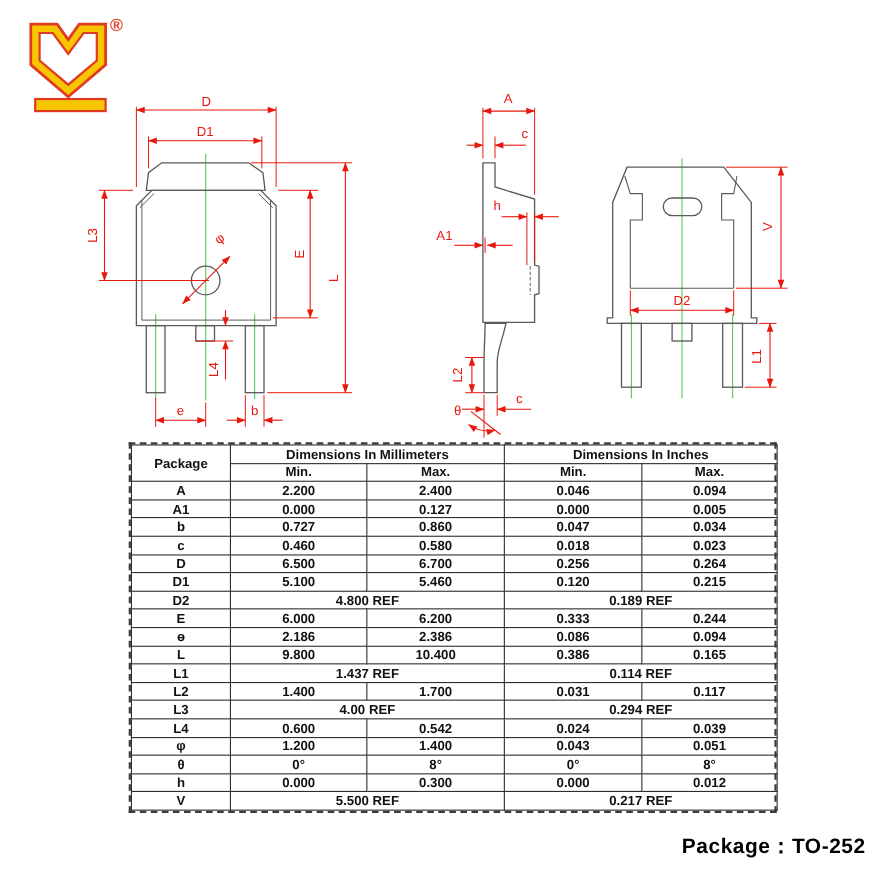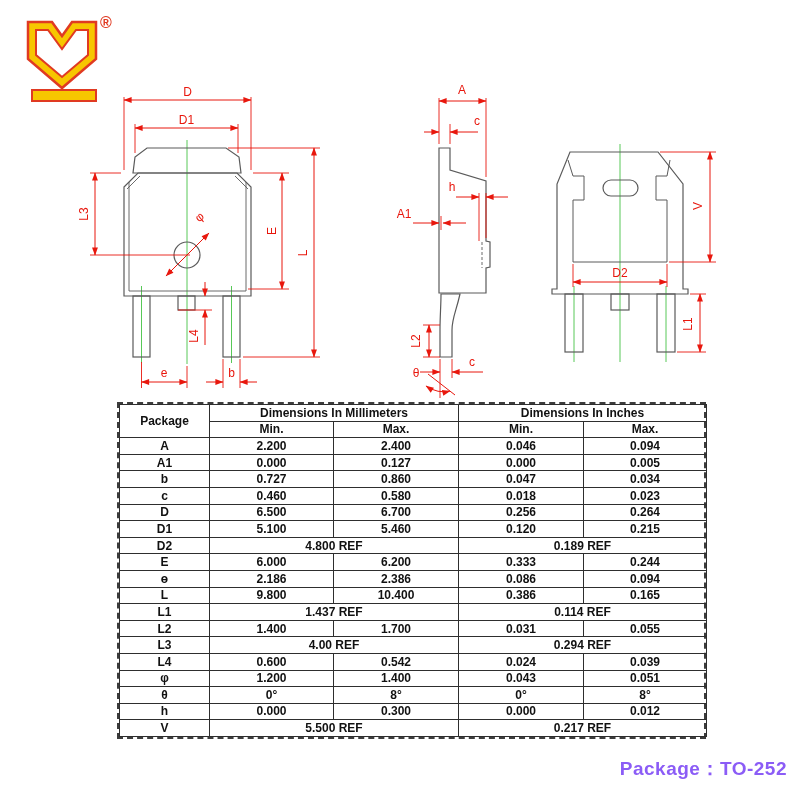--- a/index.html
+++ b/index.html
@@ -15,21 +15,21 @@
   .dim-table-wrap{position:absolute;left:117px;top:402px;width:589px;height:337px;
                   border:2px dashed #3c3c3c;box-sizing:border-box;background:#fff;}
   table.dims{width:100%;height:100%;border-collapse:collapse;table-layout:fixed;}
   table.dims th,table.dims td{
       border:1px solid #2e2e2e;text-align:center;vertical-align:middle;
       font-size:12px;line-height:1;padding:0;color:#111;font-weight:bold;
       white-space:nowrap;overflow:hidden;}
   table.dims tr{height:16.6px;}
 
   .footer{position:absolute;top:756px;right:13px;font-size:19px;font-weight:bold;
-          color:#8b5cf6;letter-spacing:.5px;}
+          color:#000000;letter-spacing:.5px;}
 </style>
 </head>
 <body>
 
 <div class="page">
 
   <svg class="logo" width="105" height="100" viewBox="0 0 105 100">
     <path d="M18,16 H42 L52,30 L62,16 H86 V53 L52,82 L18,53 Z" fill="#f7c600" stroke="#e03a22" stroke-width="2.5"></path>
     <path d="M26,24 H38 L52,43 L66,24 H78 V49 L52,71 L26,49 Z" fill="#ffffff" stroke="#e03a22" stroke-width="2"></path>
     <rect x="22" y="84" width="64" height="11" fill="#f7c600" stroke="#e03a22" stroke-width="2"></rect>
@@ -279,21 +279,21 @@
       <tr>
         <td>L1</td>
             <td colspan="2">1.437 REF</td>
             <td colspan="2">0.114 REF</td>
       </tr>
       <tr>
         <td>L2</td>
             <td>1.400</td>
             <td>1.700</td>
             <td>0.031</td>
-            <td>0.055</td>
+            <td>0.117</td>
       </tr>
       <tr>
         <td>L3</td>
             <td colspan="2">4.00 REF</td>
             <td colspan="2">0.294 REF</td>
       </tr>
       <tr>
         <td>L4</td>
             <td>0.600</td>
             <td>0.542</td>

